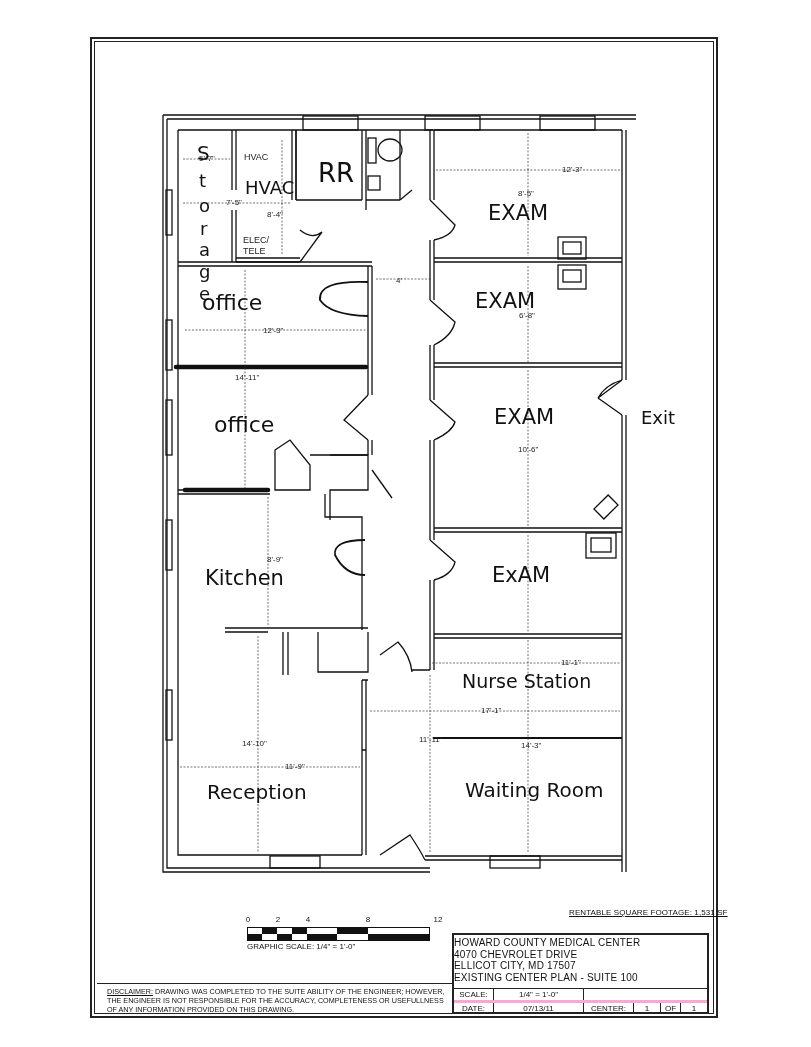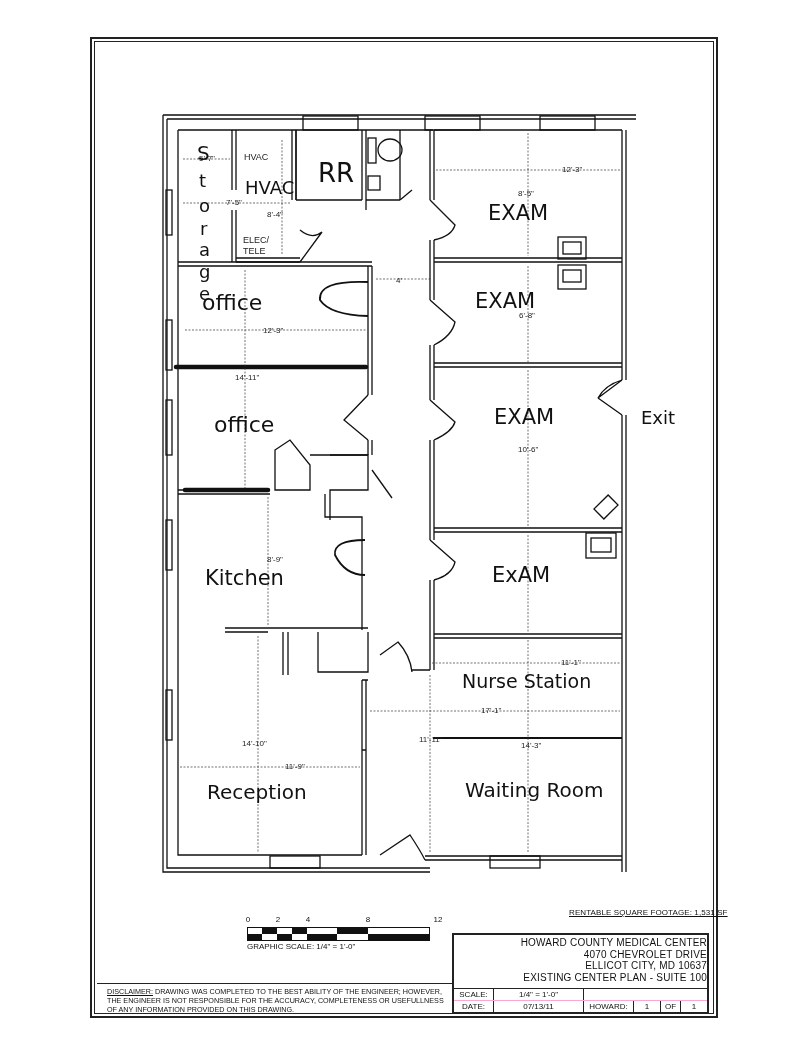--- a/index.html
+++ b/index.html
@@ -9,23 +9,23 @@
   svg.plan { position: absolute; left: 0; top: 0; }
   .hand { font-family: "DejaVu Sans", sans-serif; font-weight: normal; fill: #111; }
   .dim { font-family: "Liberation Sans", sans-serif; font-size: 8px; fill: #222; }
   .label { font-family: "Liberation Sans", sans-serif; font-size: 9px; fill: #222; }
   .rsf { position: absolute; left: 569px; top: 908px; font-size: 8px; text-decoration: underline; letter-spacing: 0.1px; }
   .scale { position: absolute; left: 247px; top: 915px; width: 200px; }
   .scale .nums { position: relative; height: 12px; font-size: 8px; }
   .scale .nums span { position: absolute; top: 0; transform: translateX(-50%); }
   .scale .cap { font-size: 8px; margin-top: 1px; }
   .titleblock { position: absolute; left: 452px; top: 933px; width: 257px; height: 81px; border: 2px solid #222; box-sizing: border-box; }
-  .titleblock .tb-title { text-align: right; font-size: 10px; line-height: 11.5px; padding-top: 2px; letter-spacing: 0.2px; }
+  .titleblock .tb-title { text-align: left; font-size: 10px; line-height: 11.5px; padding-top: 2px; letter-spacing: 0.2px; }
   .tb-grid { position: absolute; left: 0; right: 0; bottom: 0; height: 23px; border-top: 1px solid #222; font-size: 8px; }
-  .tb-row { display: flex; height: 11px; border-bottom: 1px solid #f9a8d4; }
+  .tb-row { display: flex; height: 11px; border-bottom: 3px solid #f9a8d4; }
   .tb-row:last-child { border-bottom: none; }
   .tb-cell { border-right: 1px solid #222; text-align: center; line-height: 11px; box-sizing: border-box; }
   .tb-cell:last-child { border-right: none; }
   .disclaimer { position: absolute; left: 97px; top: 983px; width: 355px; height: 31px; border-top: 1px solid #222; font-size: 7.2px; line-height: 9px; padding: 3px 0 0 10px; box-sizing: border-box; }
   .disclaimer .dh { text-decoration: underline; }
 </style>
 </head>
 <body>
 
 <div class="sheet"></div>
@@ -202,33 +202,33 @@
     <rect x="60" y="7" width="30" height="6" fill="#111"></rect>
     <rect x="121" y="7" width="61" height="6" fill="#111"></rect>
   </svg>
   <div class="cap">GRAPHIC SCALE: 1/4" = 1'-0"</div>
 </div>
 
 <div class="titleblock">
   <div class="tb-title">
     <div>HOWARD COUNTY MEDICAL CENTER</div>
     <div>4070 CHEVROLET DRIVE</div>
-    <div>ELLICOT CITY, MD 10637</div>
+    <div>ELLICOT CITY, MD 17507</div>
     <div>EXISTING CENTER PLAN - SUITE 100</div>
   </div>
   <div class="tb-grid">
     <div class="tb-row">
       <div class="tb-cell" style="width:40px">SCALE:</div>
       <div class="tb-cell" style="width:90px">1/4" = 1'-0"</div>
       <div class="tb-cell" style="flex:1"></div>
     </div>
     <div class="tb-row">
       <div class="tb-cell" style="width:40px">DATE:</div>
       <div class="tb-cell" style="width:90px">07/13/11</div>
-      <div class="tb-cell" style="width:50px">HOWARD:</div>
+      <div class="tb-cell" style="width:50px">CENTER:</div>
       <div class="tb-cell" style="width:27px">1</div>
       <div class="tb-cell" style="width:20px">OF</div>
       <div class="tb-cell" style="flex:1">1</div>
     </div>
   </div>
 </div>
 
-<div class="disclaimer"><span class="dh">DISCLAIMER:</span><span> DRAWING WAS COMPLETED TO THE BEST ABILITY OF THE ENGINEER; HOWEVER, THE ENGINEER IS NOT RESPONSIBLE FOR THE ACCURACY, COMPLETENESS OR USEFULLNESS OF ANY INFORMATION PROVIDED ON THIS DRAWING.</span></div>
+<div class="disclaimer"><span class="dh">DISCLAIMER:</span><span> DRAWING WAS COMPLETED TO THE SUITE ABILITY OF THE ENGINEER; HOWEVER, THE ENGINEER IS NOT RESPONSIBLE FOR THE ACCURACY, COMPLETENESS OR USEFULLNESS OF ANY INFORMATION PROVIDED ON THIS DRAWING.</span></div>
 
 </body></html>

